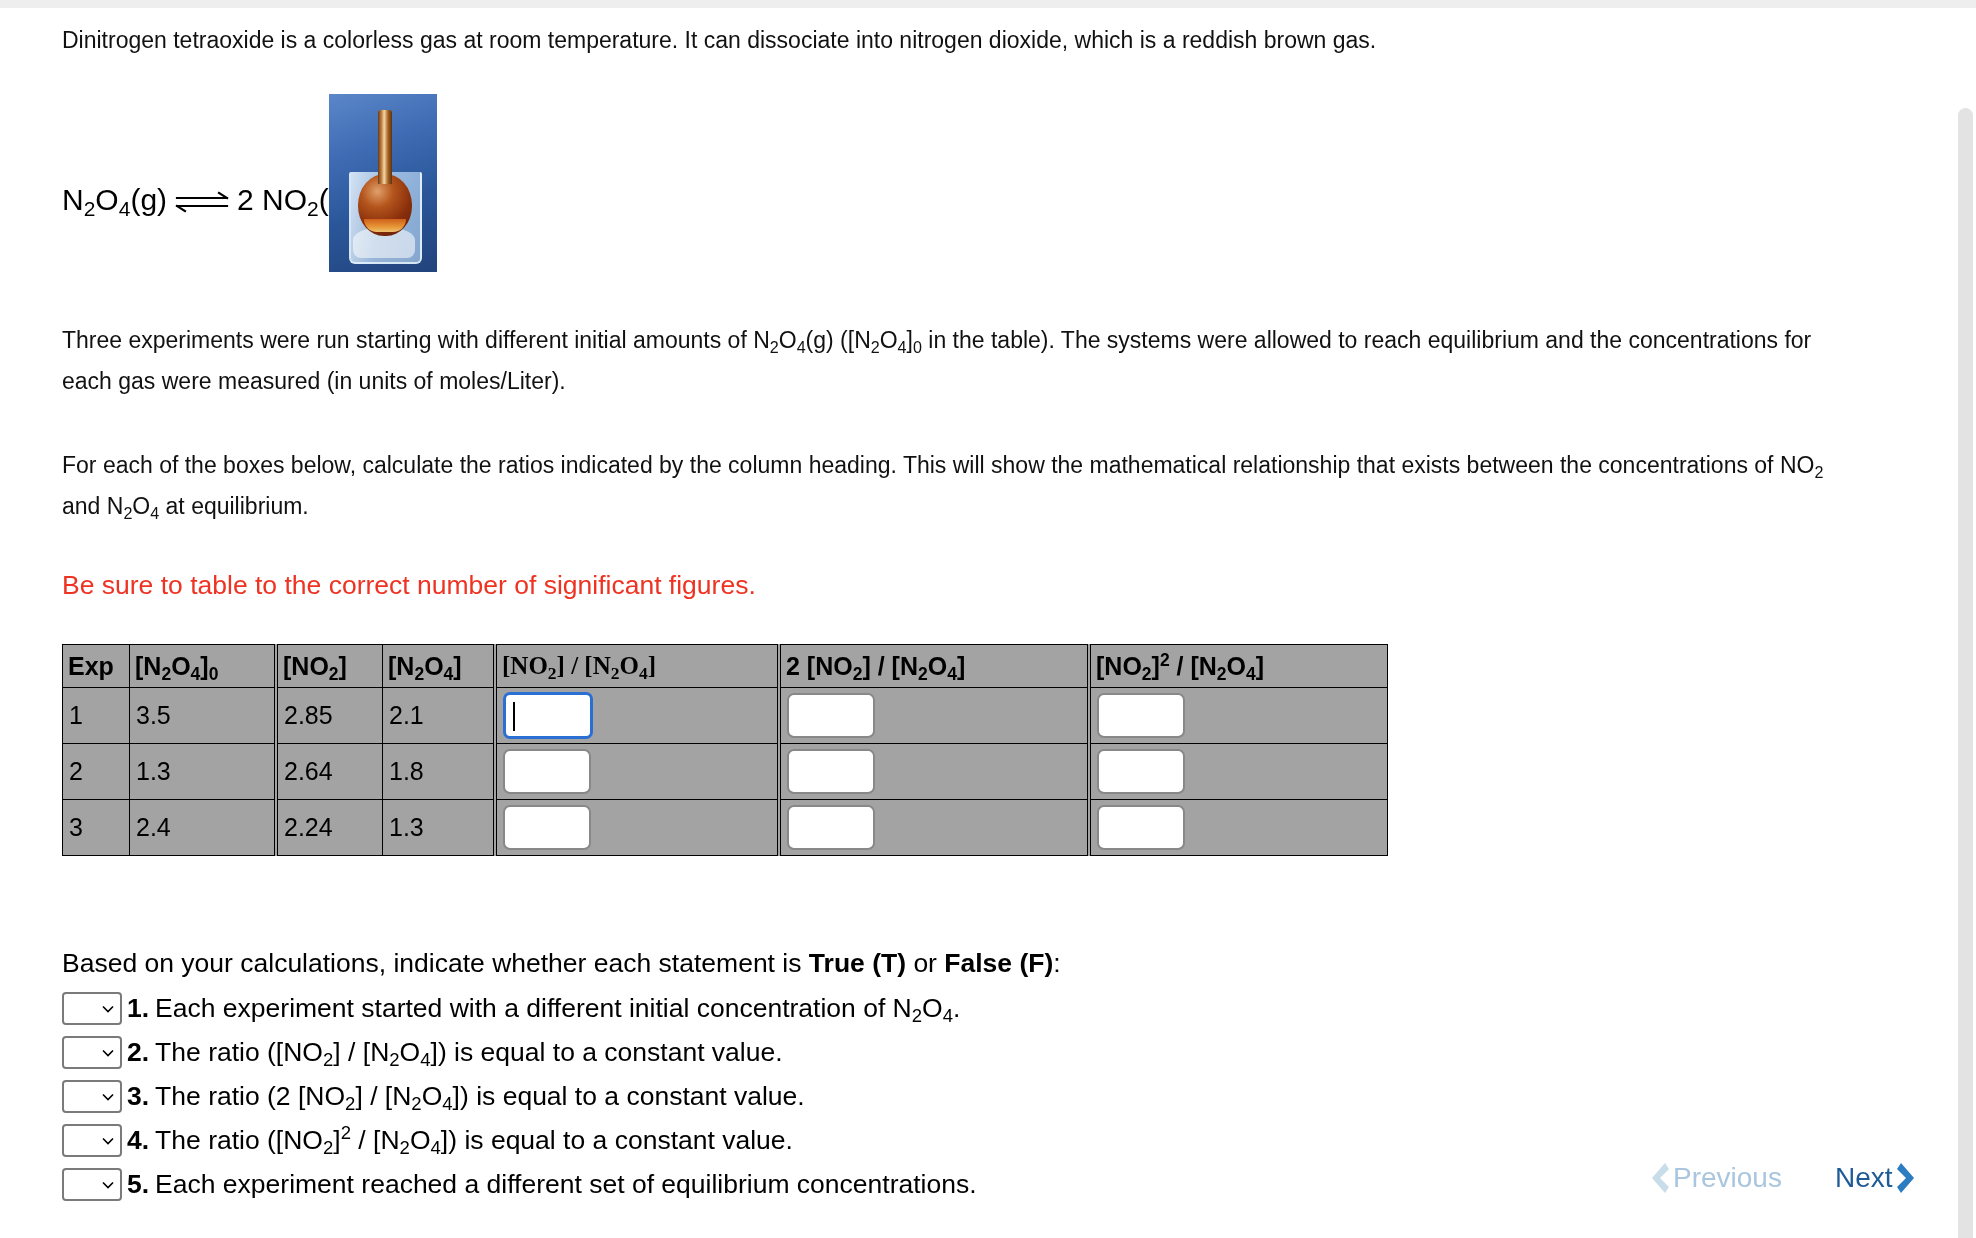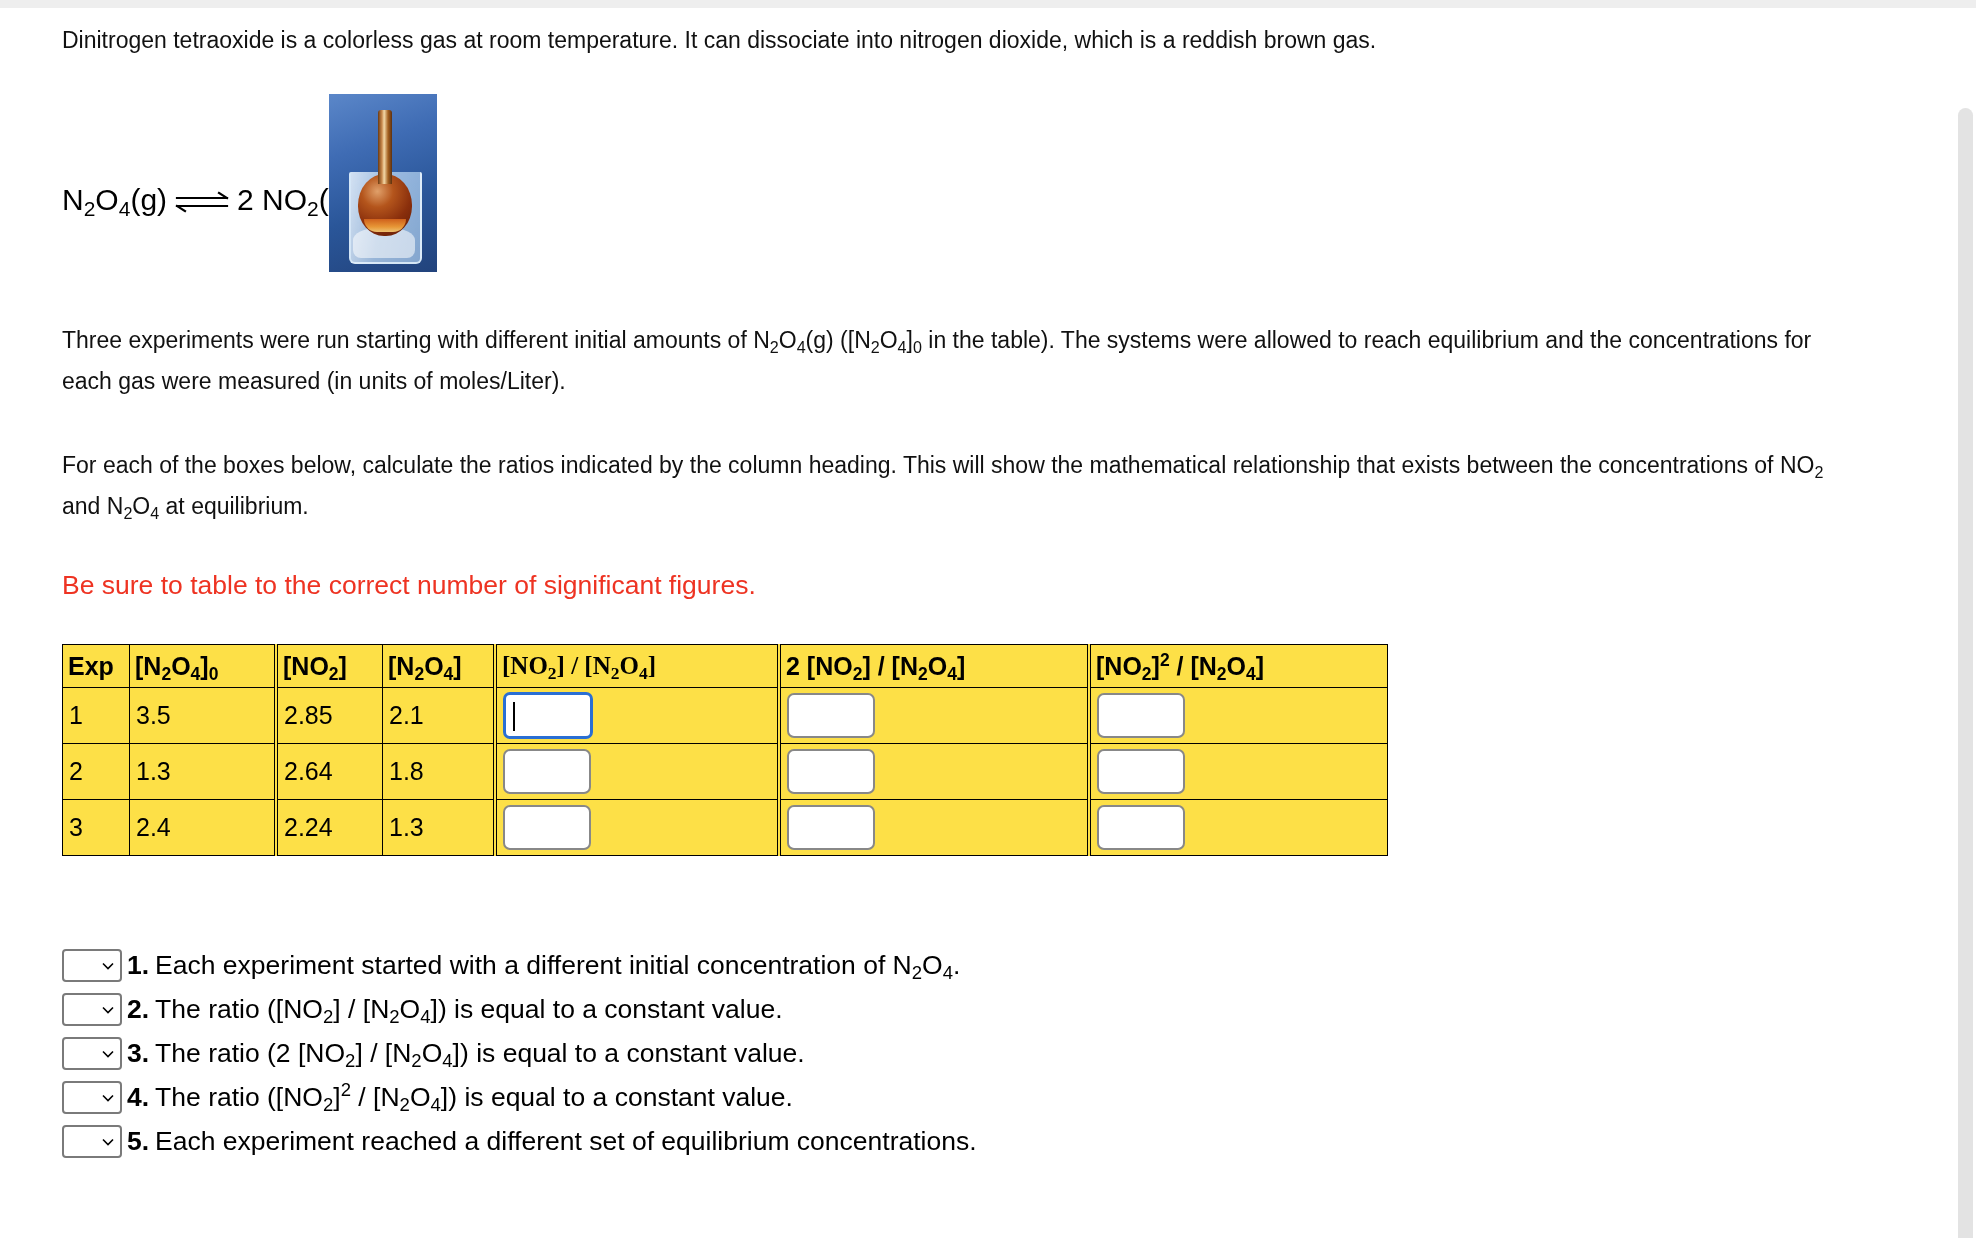--- a/index.html
+++ b/index.html
@@ -158,21 +158,21 @@
     font-size: 26.5px;
     line-height: 41px;
   }
 
   
   #ratio-table {
     position: absolute;
     left: 62px; top: 636px;
     border-collapse: collapse;
     font-size: 25px;
-    background: #fde047;
+    background: #a3a3a3;
   }
   #ratio-table td, #ratio-table th {
     border: 1.5px solid #000000;
     padding: 0 6px;
     text-align: left;
     vertical-align: middle;
     font-weight: normal;
   }
   #ratio-table thead th {
     font-weight: bold;
@@ -366,20 +366,23 @@
           <span class="answer-box"></span>
         </td>
         <td class="col-ratio3 sep-left">
           <span class="answer-box"></span>
         </td>
       </tr>
     </tbody>
   </table>
 
   <div id="tf-block">
+    <div id="tf-prompt">
+      <span>Based on your calculations, indicate whether each statement is </span><b>True (T)</b><span> or </span><b>False (F)</b><span>:</span>
+    </div>
 
     <div class="tf-row">
       <span class="tf-select">
           <svg class="chev" viewBox="0 0 12 12">
             <path d="M1 3.5 L6 8.5 L11 3.5" stroke="#000" stroke-width="1.6" fill="none"></path>
           </svg>
         </span>
       <span class="tf-num">1.</span>
       <span>Each experiment started with a different initial concentration of N<sub>2</sub>O<sub>4</sub>.</span>
     </div>
@@ -418,18 +421,32 @@
       <span class="tf-select">
           <svg class="chev" viewBox="0 0 12 12">
             <path d="M1 3.5 L6 8.5 L11 3.5" stroke="#000" stroke-width="1.6" fill="none"></path>
           </svg>
         </span>
       <span class="tf-num">5.</span>
       <span>Each experiment reached a different set of equilibrium concentrations.</span>
     </div>
   </div>
 
+  <div id="nav">
+    <div class="nav-btn" id="prev-btn">
+      <svg class="chev-prev" width="26" height="36" viewBox="0 0 26 36">
+          <path d="M20 3 L7 18 L20 33 L24 27 L15 18 L24 9 Z" fill="#c9dcea"></path>
+        </svg>
+      <span>Previous</span>
+    </div>
+    <div class="nav-btn" id="next-btn">
+      <span>Next</span>
+      <svg class="chev-next" width="26" height="36" viewBox="0 0 26 36">
+          <path d="M6 3 L19 18 L6 33 L2 27 L11 18 L2 9 Z" fill="#2b7cc0"></path>
+        </svg>
+    </div>
+  </div>
 
 </div>
 
 <div id="scrollbar-track">
   <div id="scrollbar-thumb"></div>
 </div>
 
 </body></html>

